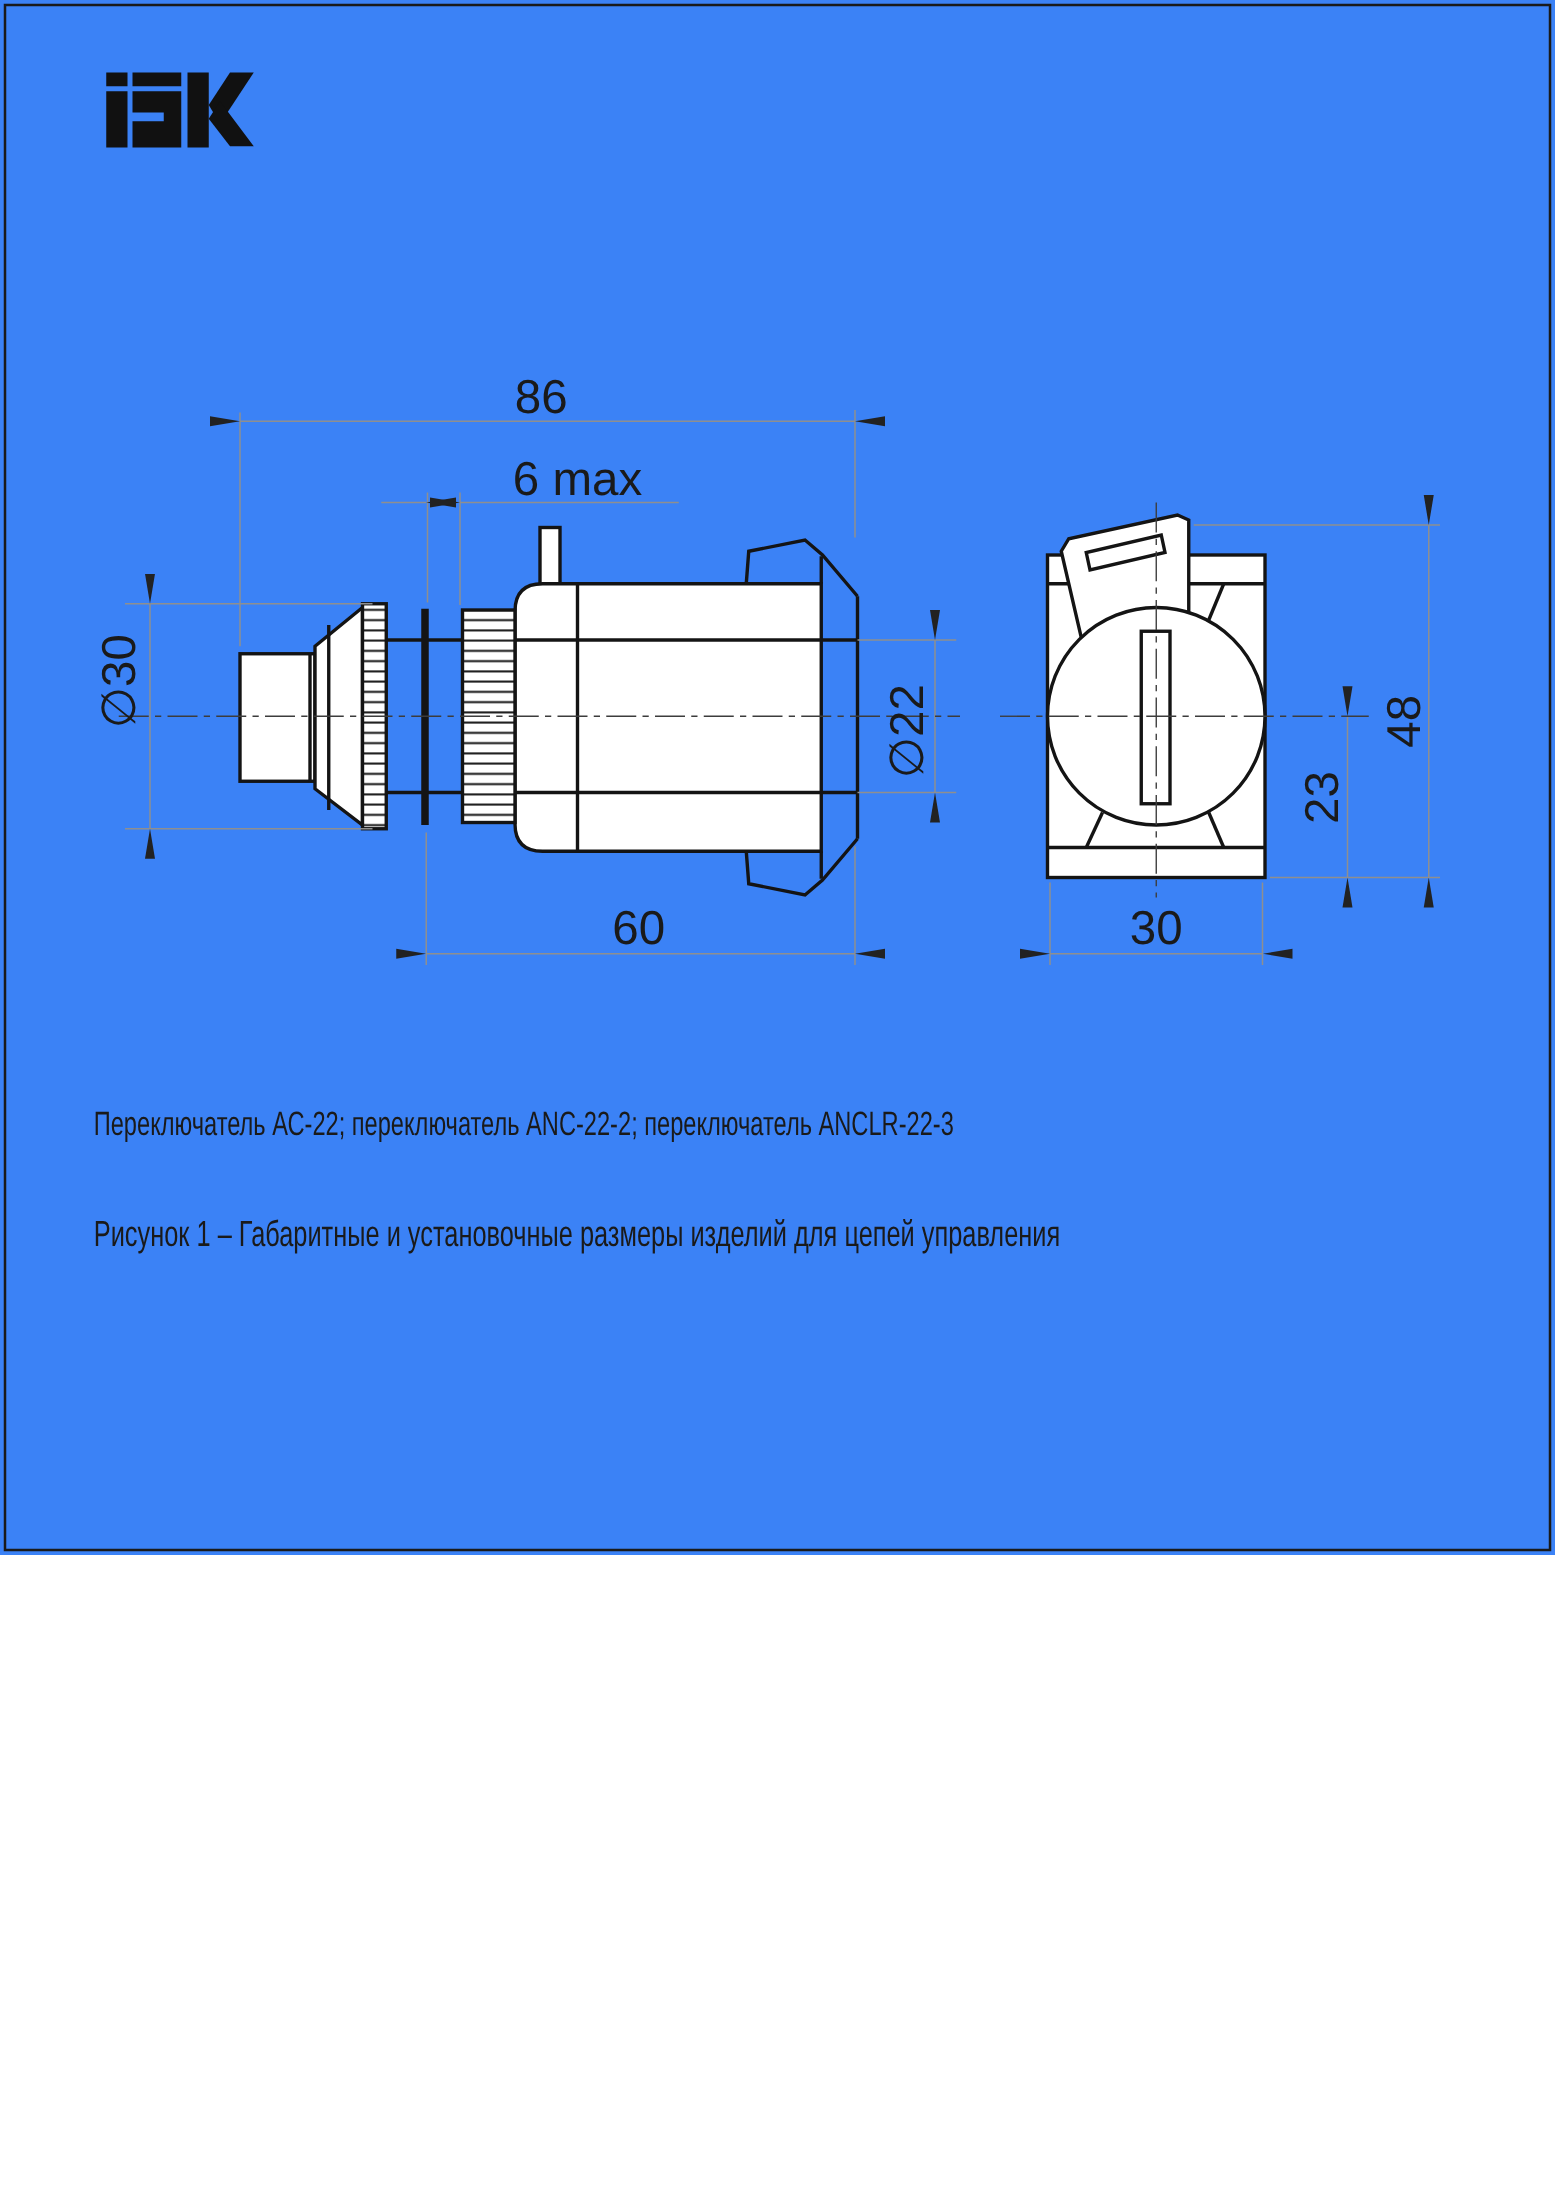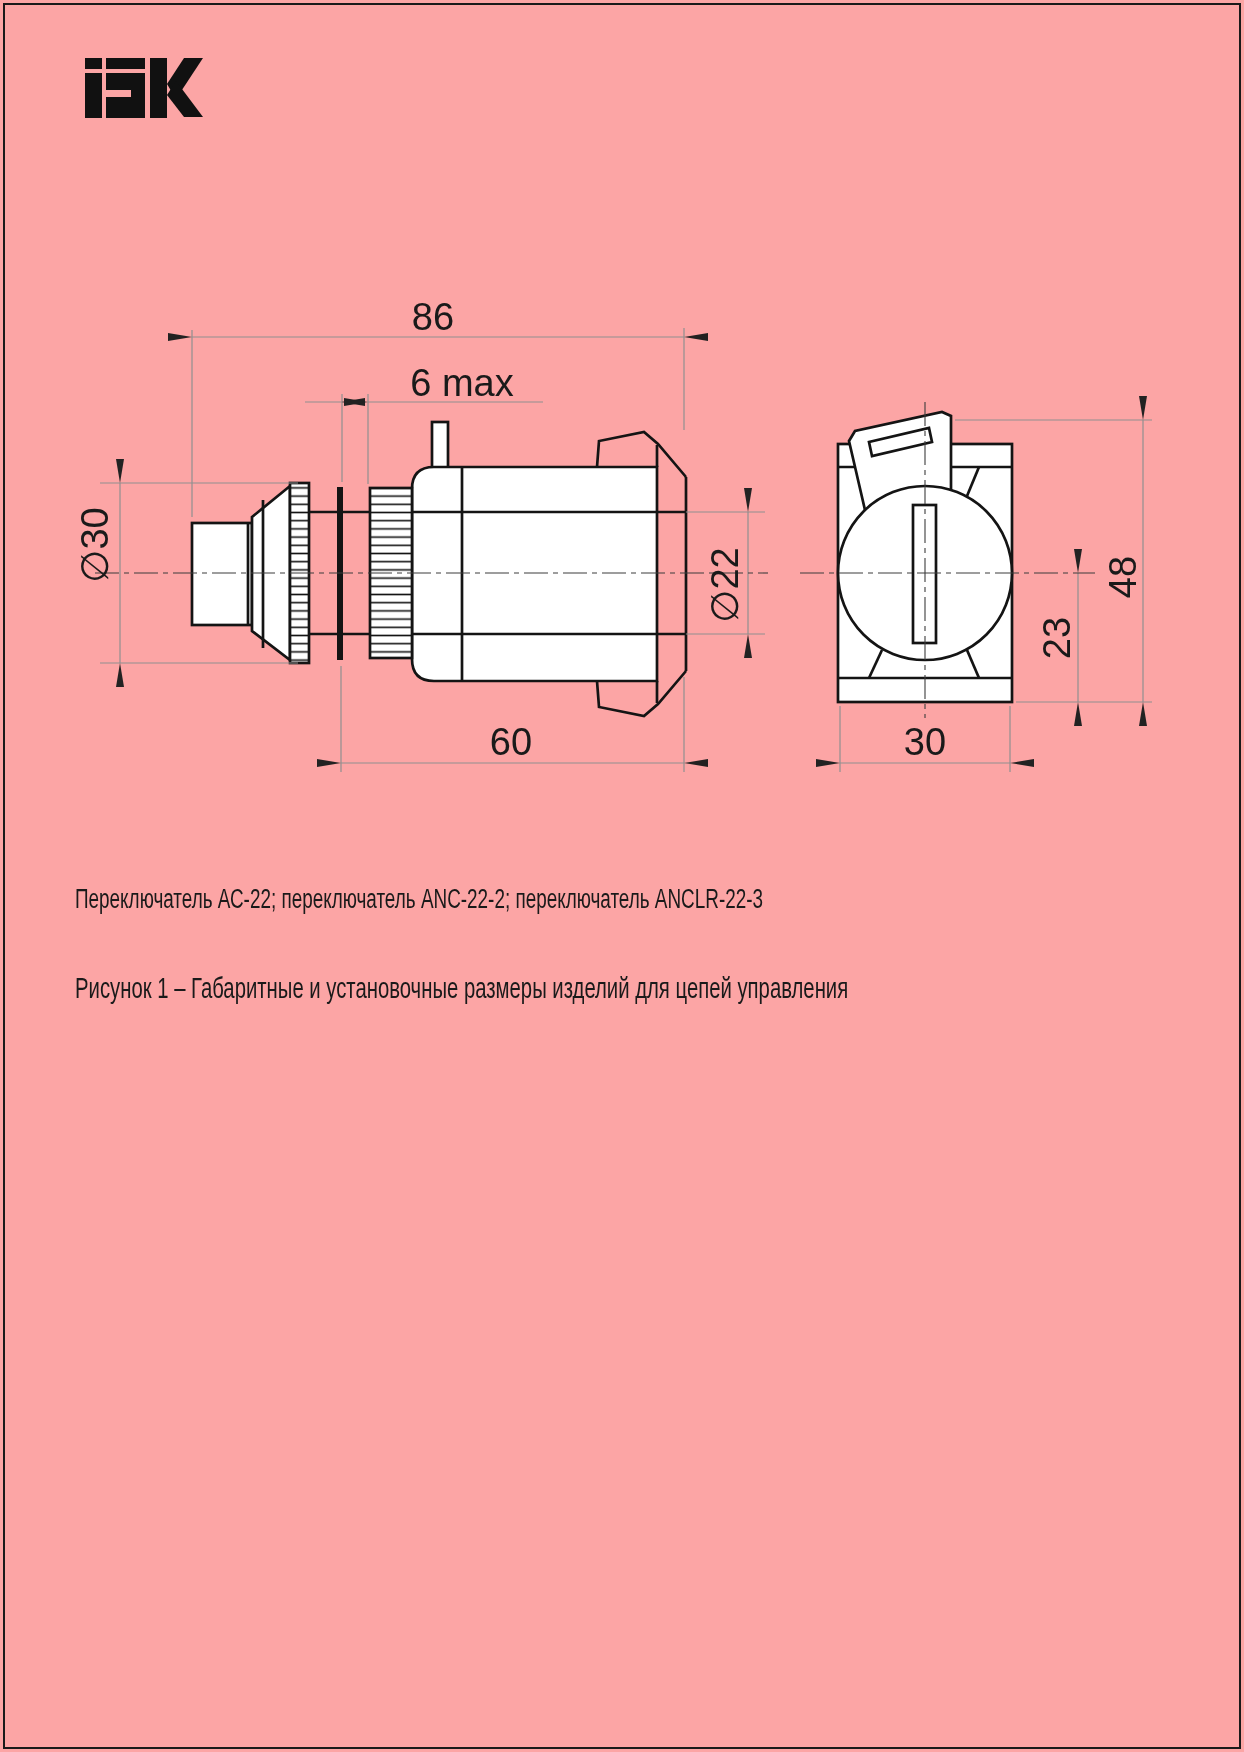--- a/index.html
+++ b/index.html
@@ -1,19 +1,19 @@
 <!DOCTYPE html>
 <html><head>
 <meta charset="utf-8">
 <style>
   html,body{margin:0;padding:0;background:#fff;}
   .page{
     position:relative;
-    width:1244px;height:1752px;
-    background:#fca5a5;
+    width:1244px;height:1244px;
+    background:#3b82f6;
     font-family:"Liberation Sans","DejaVu Sans",sans-serif;
     overflow:hidden;
   }
   .frame{
     position:absolute;inset:3px;
     border:2px solid #1a1a1a;
   }
   .logo{position:absolute;left:84px;top:57px;width:120px;height:62px;}
   .drawing{position:absolute;left:0;top:0;width:1244px;height:1752px;}
 

